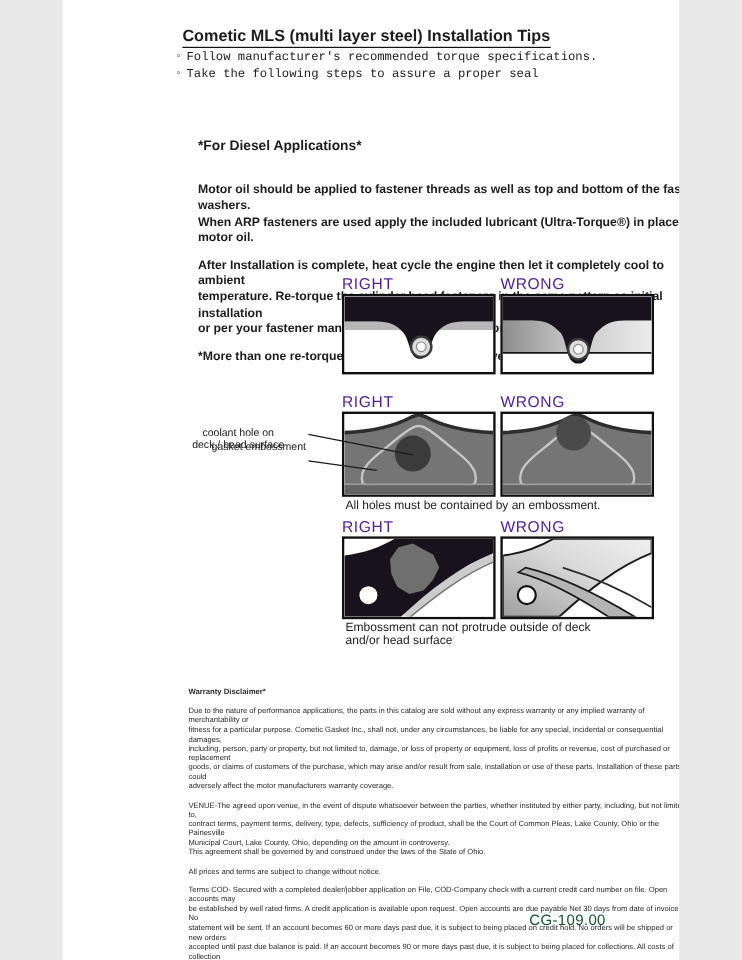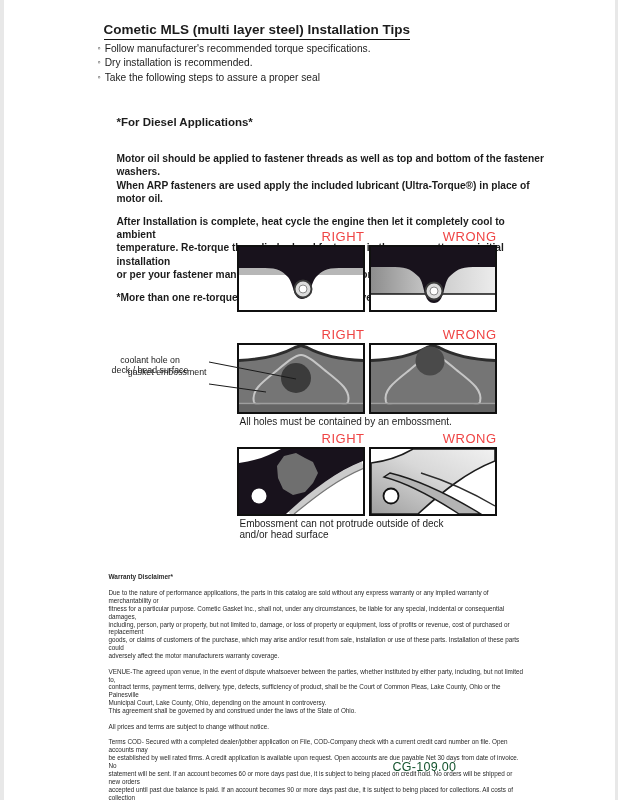--- a/index.html
+++ b/index.html
@@ -1,58 +1,57 @@
 <!DOCTYPE html>
 <html><head>
 <meta charset="utf-8">
 <style>
   html,body{margin:0;padding:0;background:#e8e8e8;}
   .page{
-    position:relative;width:611px;height:800px;background:#ffffff;
+    position:relative;width:514px;height:800px;background:#ffffff;
     font-family:"Liberation Sans","DejaVu Sans",sans-serif;color:#1c1c1c;
     overflow:hidden;margin:0 auto;
   }
   .abs{position:absolute;}
   
   .title{left:100px;top:22px;font-size:13.5px;font-weight:bold;margin:0;}
   .title span{border-bottom:1.6px solid #111;padding-bottom:2px;}
   
-  .bullets{left:94px;top:43px;width:440px;font-size:10.2px;}
+  .bullets{left:94px;top:43px;width:440px;font-size:10.2px;font-family:Liberation Mono, monospace;}
   .b1{margin-bottom:3.4px;}
   .b2{margin:0 0 1.6px 23px;}
   .b1::before{content:"\25E6";margin-right:4px;font-size:9px;position:relative;top:-1px;}
   .b2::before{content:"\2022";margin-right:3px;}
   
   .diesel{left:113px;top:116px;width:428px;}
   .diesel h2{font-size:11.5px;font-weight:bold;margin:0 0 24px 0;}
   .diesel p{font-size:10.2px;line-height:13.4px;margin:4px 0 9px 0;white-space:pre-line;font-weight:bold;}
   
   .diag{left:233px;width:260px;}
   .dlabels{display:flex;gap:4px;margin-bottom:1px;}
-  .dlabels span{width:128px;text-align:right;font-size:13px;letter-spacing:.5px;color:#ef4444;}
+  .dlabels span{width:128px;text-align:left;font-size:13px;letter-spacing:.5px;color:#4c1d95;}
   .dboxes{display:flex;gap:4px;}
   .dboxes svg{border:2px solid #101010;background:#fff;display:block;}
   .dcaption{font-size:10px;margin:3px 0 0 3px;white-space:pre-line;line-height:10.5px;}
   .side-label{font-size:8.8px;line-height:9.8px;text-align:right;white-space:pre-line;color:#1a1a1a;}
   .pagenum{left:389px;top:760px;font-size:12.5px;letter-spacing:.3px;color:#14532d;}
   
   .legal{left:105px;top:573px;width:416px;font-size:6.35px;line-height:7.9px;color:#2a2a2a;}
   .legal h3{font-size:6.45px;margin:0 0 8px 0;font-weight:bold;}
   .legal p{margin:0 0 7.6px 0;white-space:pre-line;}
 </style>
 </head>
 <body>
 
 <div class="page">
 
   <h1 class="abs title"><span>Cometic MLS (multi layer steel) Installation Tips</span></h1>
 
   <div class="abs bullets">
     <div class="b1"><span>Follow manufacturer's recommended torque specifications.</span></div>
-    <div class="b1"><span>Dry installation is recommended.</span></div>
     <div class="b1"><span>Take the following steps to assure a proper seal</span></div>
   </div>
 
   <div class="abs diesel">
     <h2>*For Diesel Applications*</h2>
     <p>Motor oil should be applied to fastener threads as well as top and bottom of the fastener washers.
 When ARP fasteners are used apply the included lubricant (Ultra-Torque®) in place of motor oil.</p>
     <p>After Installation is complete, heat cycle the engine then let it completely cool to ambient
 temperature. Re-torque the cylinder head fasteners in the same pattern as initial installation
 or per your fastener manufacturer's recommendations.</p>

